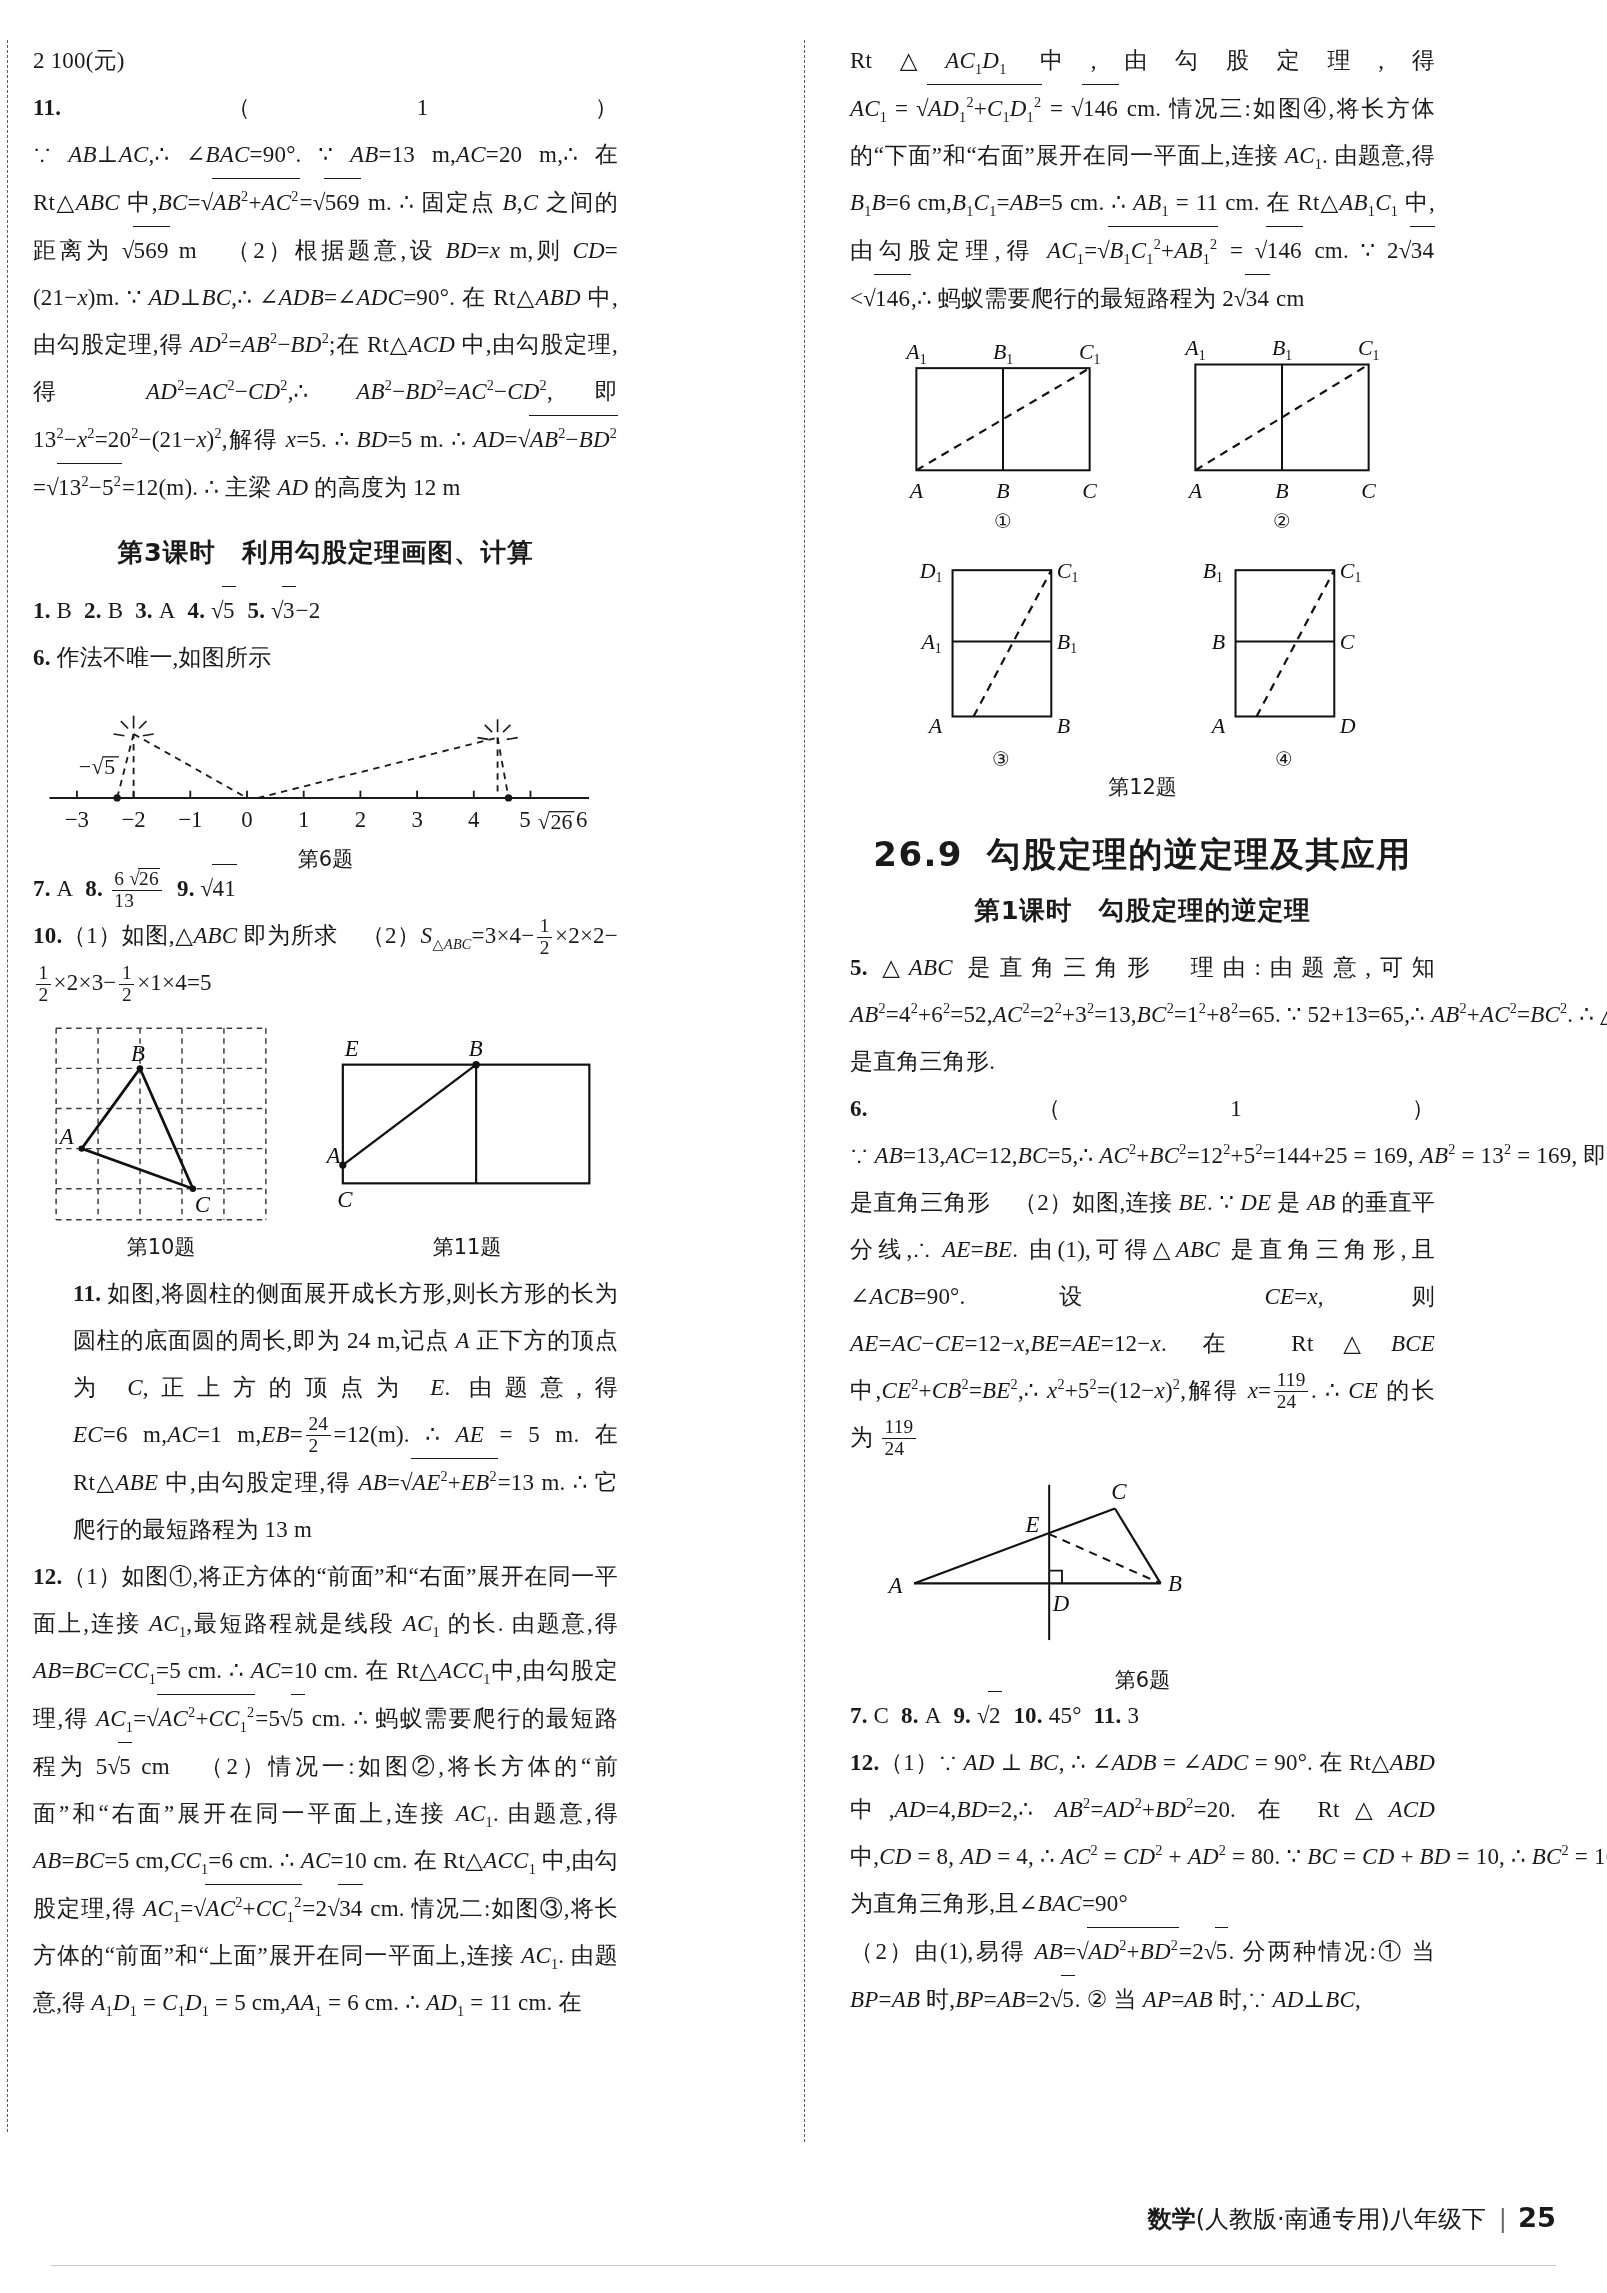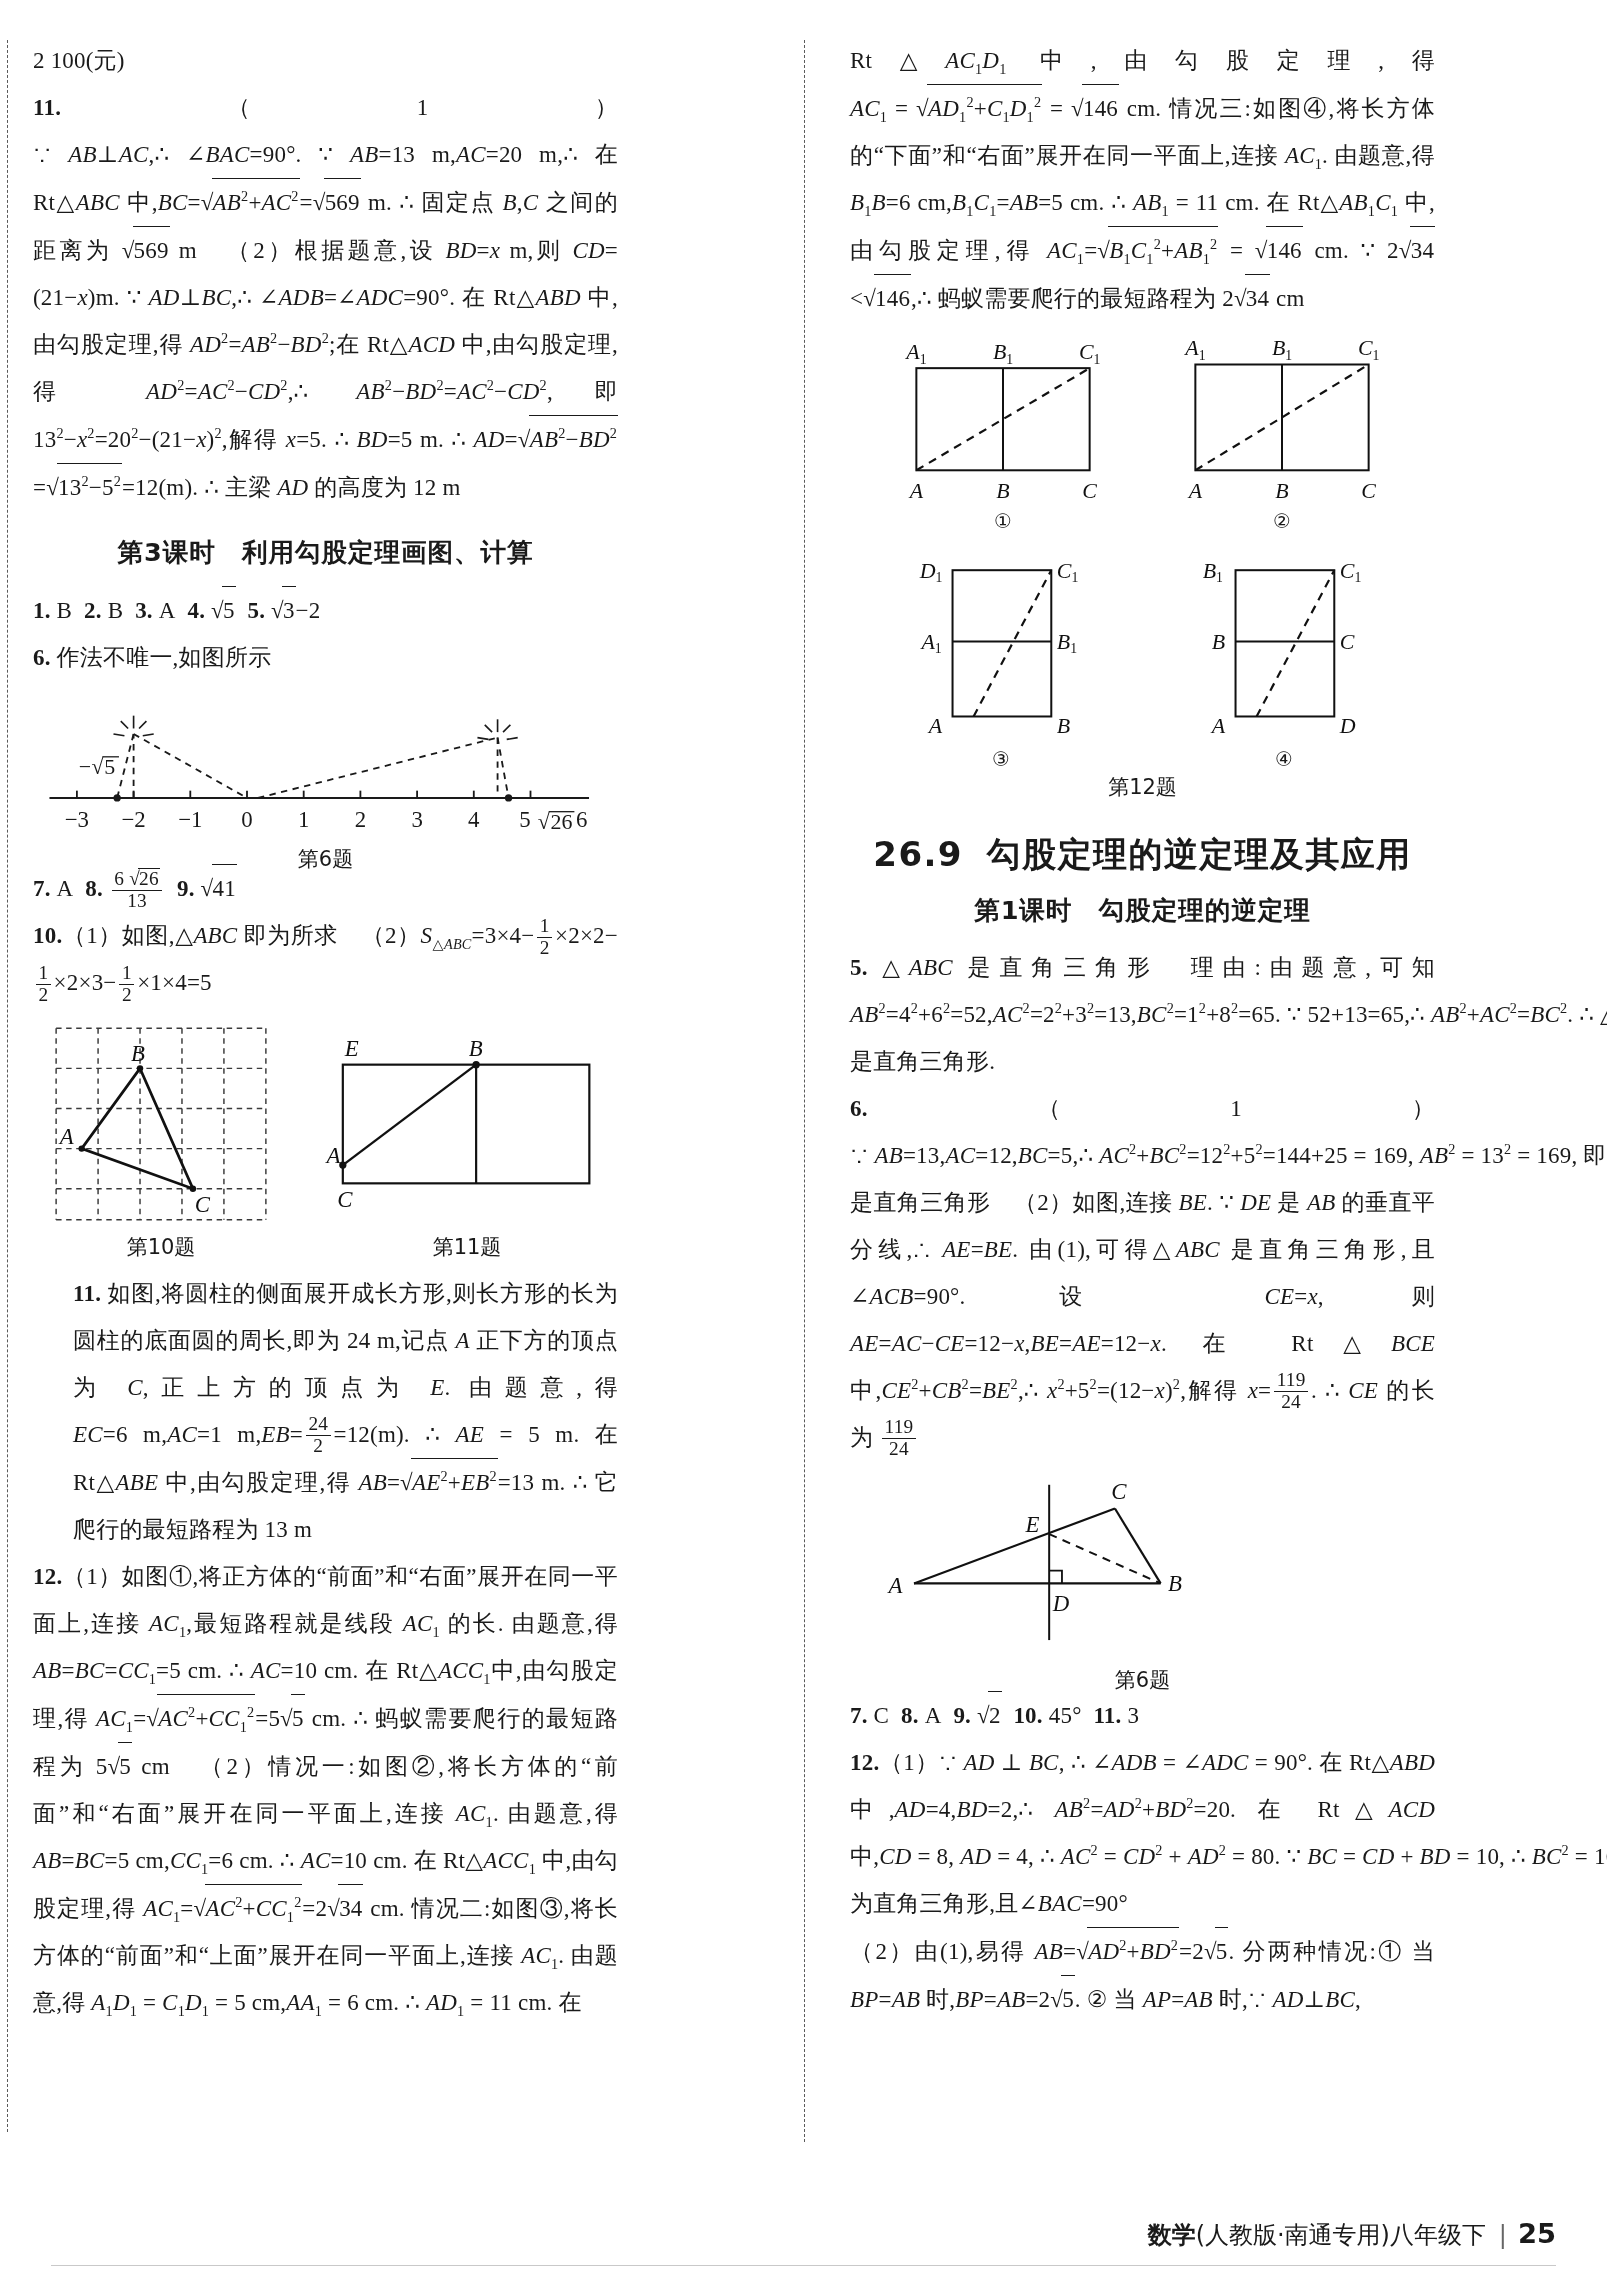--- a/index.html
+++ b/index.html
@@ -36,21 +36,21 @@
   }
   .qnum{font-weight:bold;}
   i,.it{font-style:italic;font-family:"Liberation Serif",serif;}
   sup{font-size:0.62em;vertical-align:super;line-height:0;}
   sub{font-size:0.62em;vertical-align:sub;line-height:0;}
   
   .rad{white-space:nowrap;}
   .rad>.sym{font-style:normal;}
   .rad>.bar{border-top:1.3px solid #1a1a1a;padding:0 0.9px 0 0.9px;display:inline-block;margin-left:-1.8px;}
   
-  .frac{display:inline-block;vertical-align:-0.52em;text-align:center;font-size:0.84em;line-height:1.08;margin:0 2.7px;font-family:Liberation Serif, serif;}
+  .frac{display:inline-block;vertical-align:-0.52em;font-size:0.84em;line-height:1.08;margin:0 2.7px;font-family:Liberation Serif, serif;}
   .frac .n{display:block;padding:0 2.7px;}
   .frac .d{display:block;border-top:1.4px solid #1a1a1a;padding:0 2.7px;}
   
   .h-lesson{
     text-align:center;font-weight:bold;font-size:25.6px;
     font-family:"DejaVu Sans","Liberation Sans",sans-serif;
     margin:24px 0 16.4px 0;letter-spacing:0.9px;
   }
   .h-section{
     text-align:center;font-weight:bold;font-size:34px;
@@ -61,21 +61,21 @@
   
   .fig{position:relative;margin:9.1px auto 0 auto;}
   .figcap{
     text-align:center;font-size:21px;margin-top:3.7px;
     font-family:"DejaVu Sans","Liberation Sans",sans-serif;
   }
   .figrow{display:flex;justify-content:center;gap:55px;align-items:flex-end;}
   svg{display:block;overflow:visible;}
   
   .footer{
-    position:absolute;left:0;right:0;bottom:42px;
+    position:absolute;left:0;right:0;bottom:58px;
     text-align:right;padding-right:51px;
     font-size:24px;
     font-family:"DejaVu Sans","Liberation Sans",sans-serif;
   }
   .footer .bookname{font-weight:bold;}
   .footer .bar{margin:0 11px 0 12.8px;color:#666;}
   .footer .pg{font-weight:bold;font-size:27.4px;}
   .footer-rule{
     position:absolute;left:51px;right:51px;bottom:27.4px;
     border-bottom:0.9px solid #c9c9c9;

